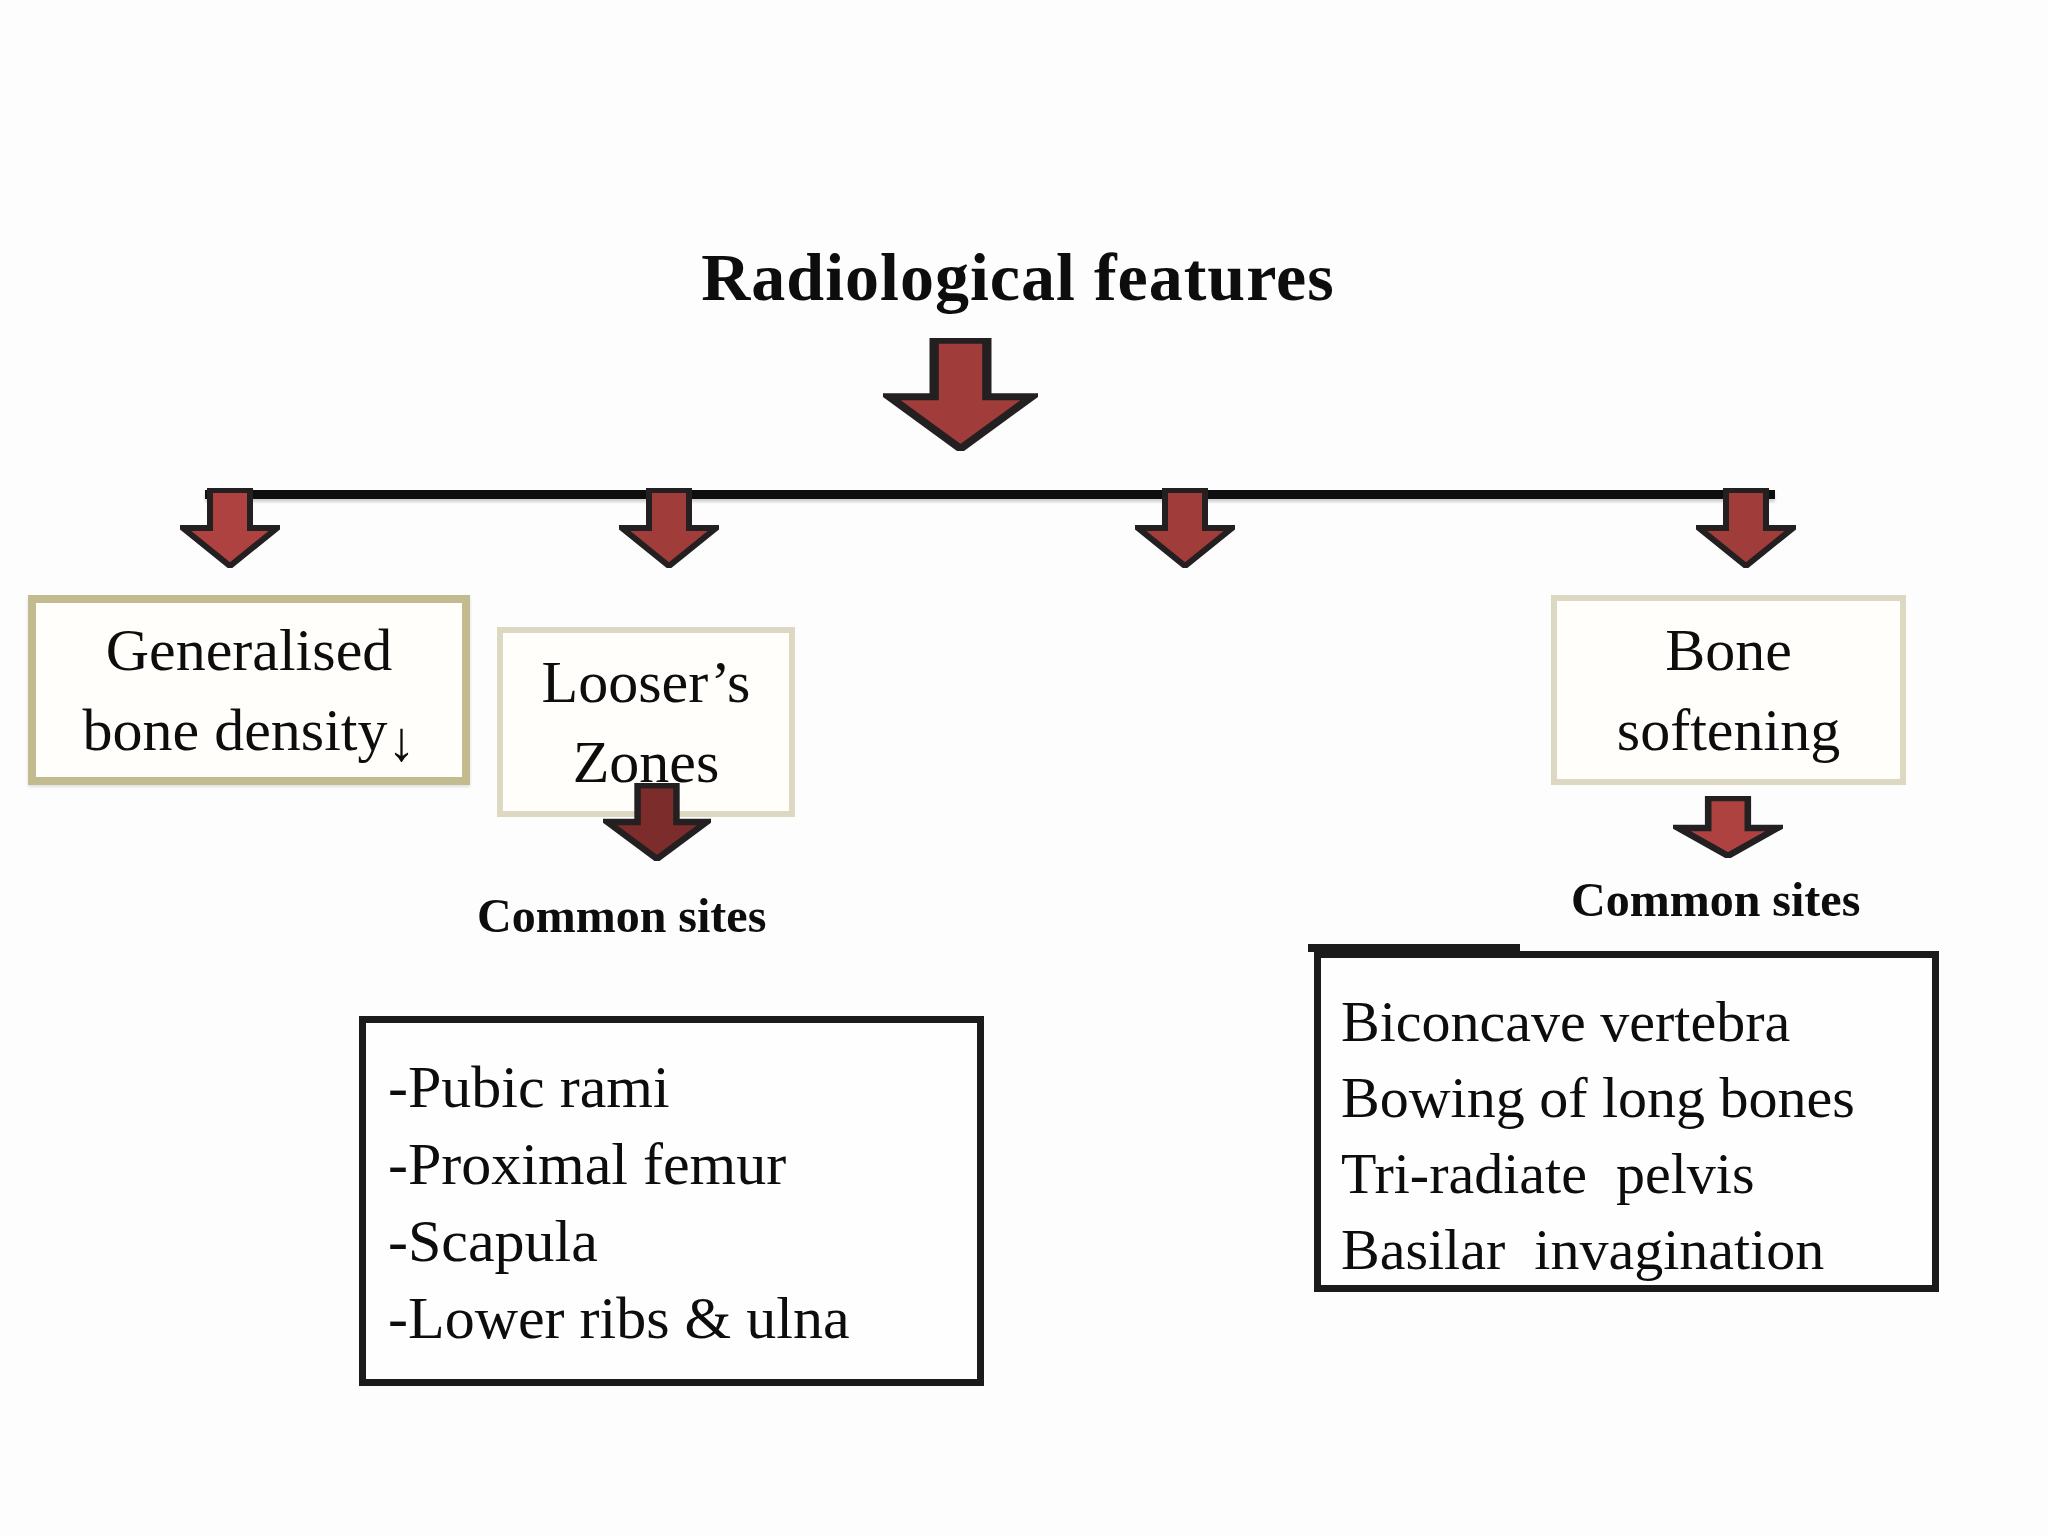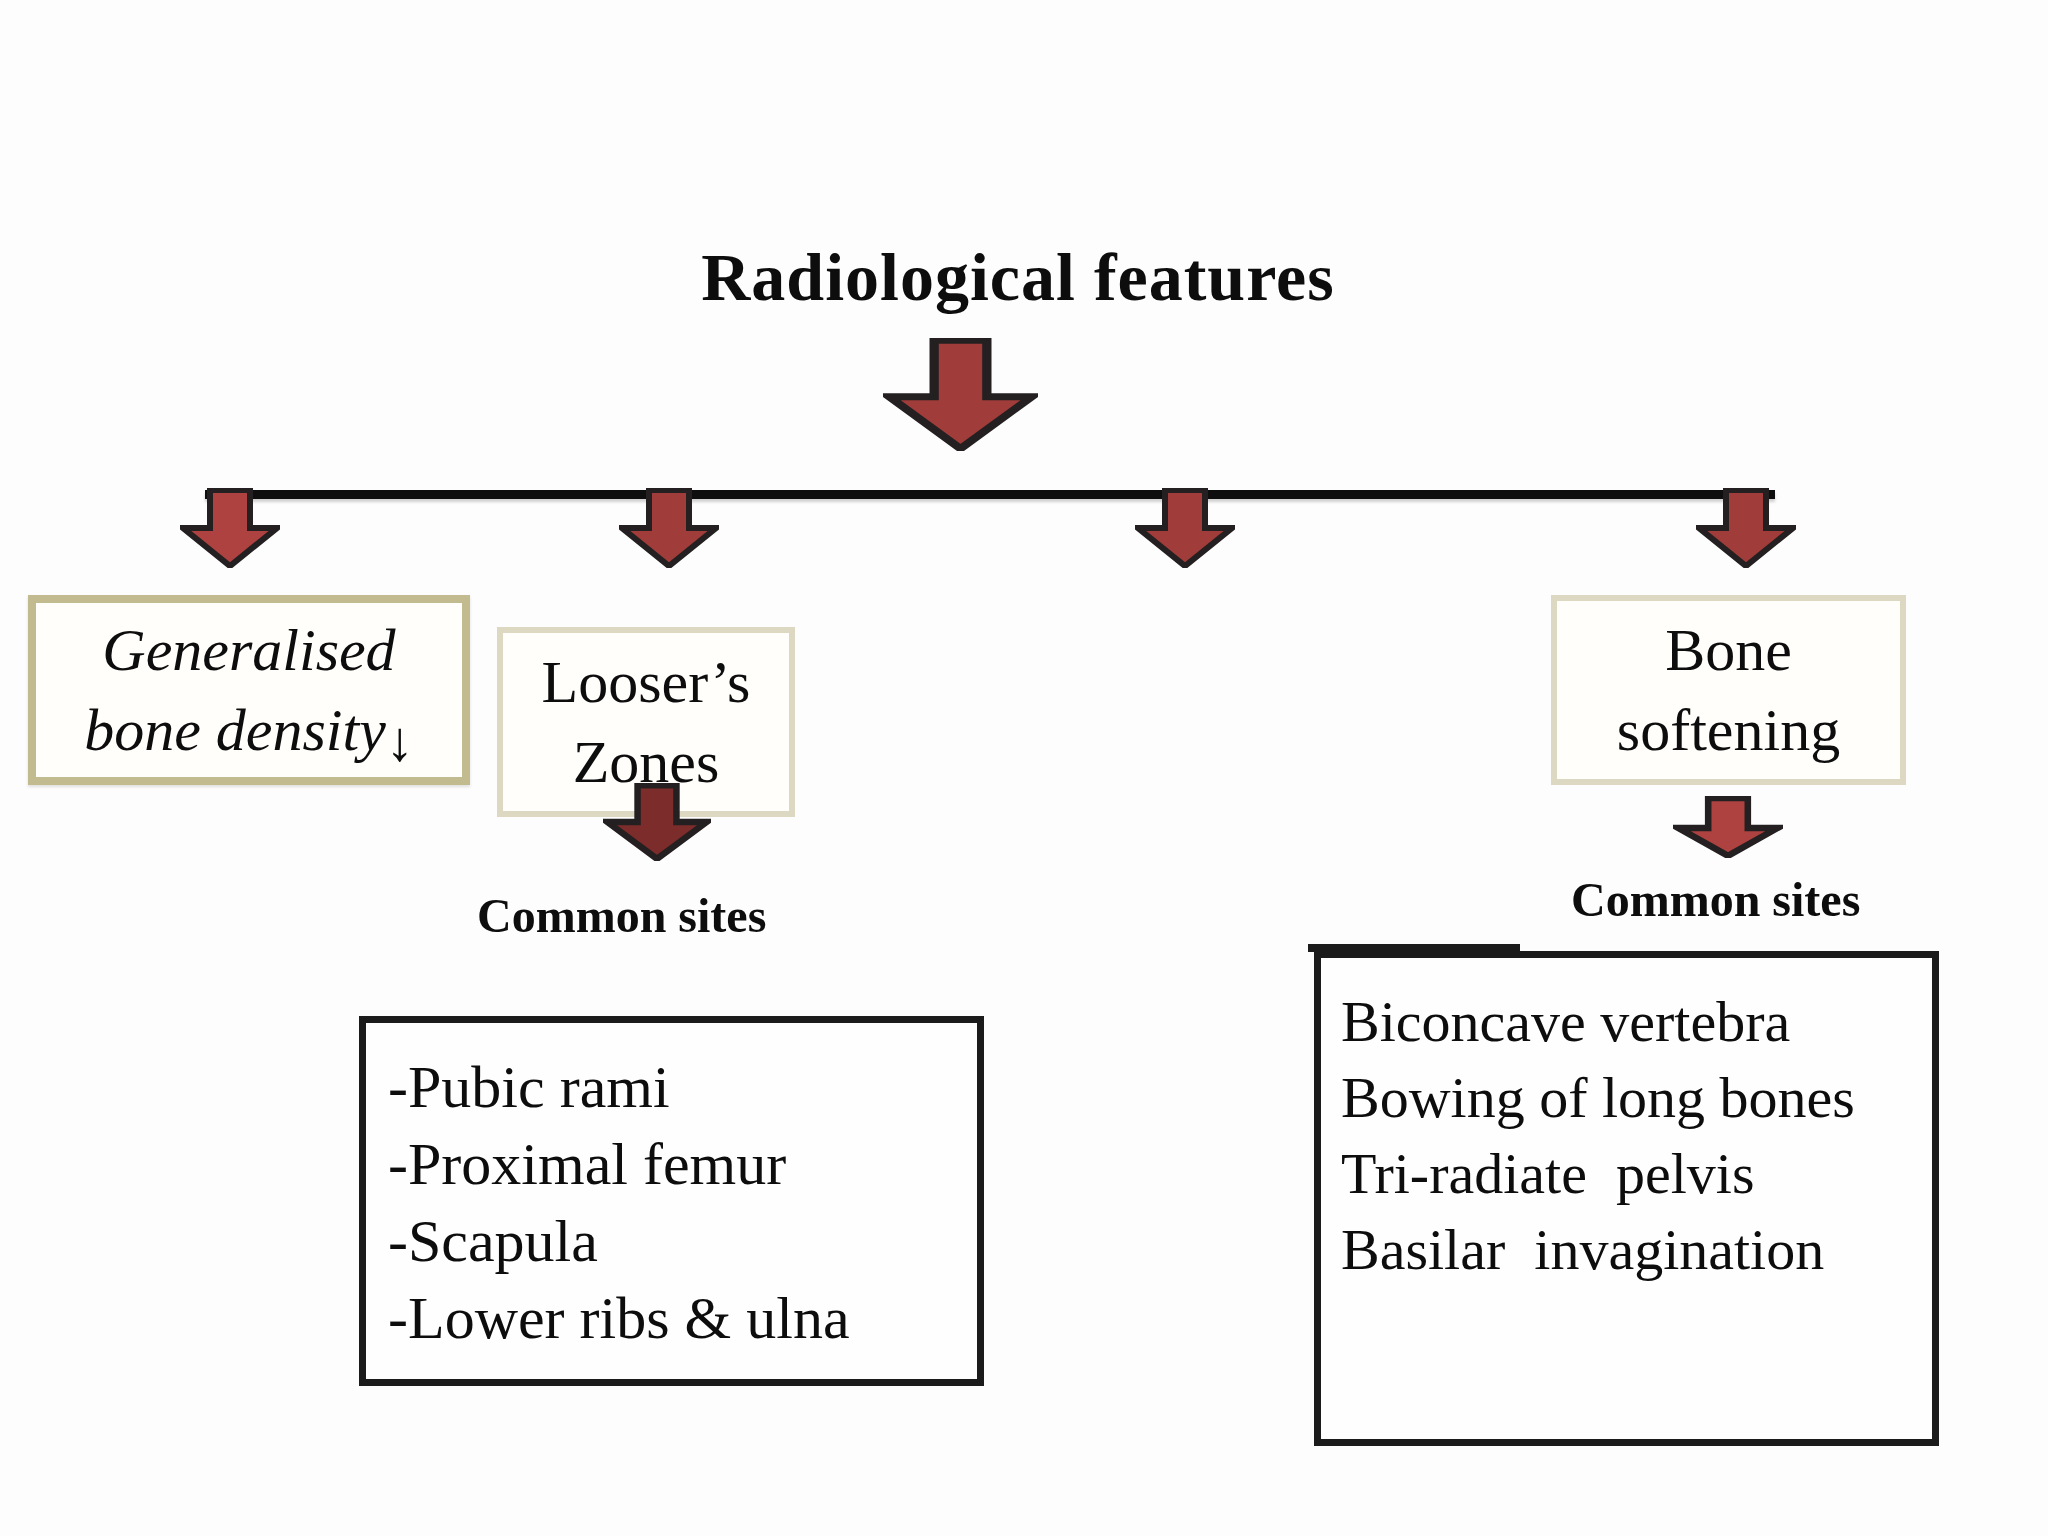--- a/index.html
+++ b/index.html
@@ -44,21 +44,20 @@
     align-items: center;
     justify-content: center;
     text-align: center;
     font-size: 60px;
     line-height: 80px;
     white-space: nowrap;
   }
   .feature-box.first {
     border: 8px solid var(--box1-border, #c3bb90);
     box-shadow: 0 2px 3px rgba(0,0,0,0.12);
-    font-style: italic;
   }
   .feature-box.rest {
     border: 6px solid var(--box-border, #dcd8c2);
   }
   .down-glyph {
     position: relative;
     top: 10px;
     font-size: 56px;
   }
   .sites-heading {
@@ -148,20 +147,20 @@
     <div class="list-item">-Pubic rami</div>
     <div class="list-item">-Proximal femur</div>
     <div class="list-item">-Scapula</div>
     <div class="list-item">-Lower ribs &amp; ulna</div>
   </div>
 
   <div class="sites-heading" style="left:1539px; top:872px;">Common sites</div>
 
   <div class="border-step"></div>
 
-  <div class="list-box right" style="left:1314px; top:951px; width:625px; height:495px; padding-left:20px;">
+  <div class="list-box right" style="left:1314px; top:951px; width:625px; height:341px; padding-left:20px;">
     <div class="list-item">Biconcave vertebra</div>
     <div class="list-item">Bowing of long bones</div>
     <div class="list-item">Tri-radiate  pelvis</div>
     <div class="list-item">Basilar  invagination</div>
   </div>
 
 </div>
 
 </body></html>

